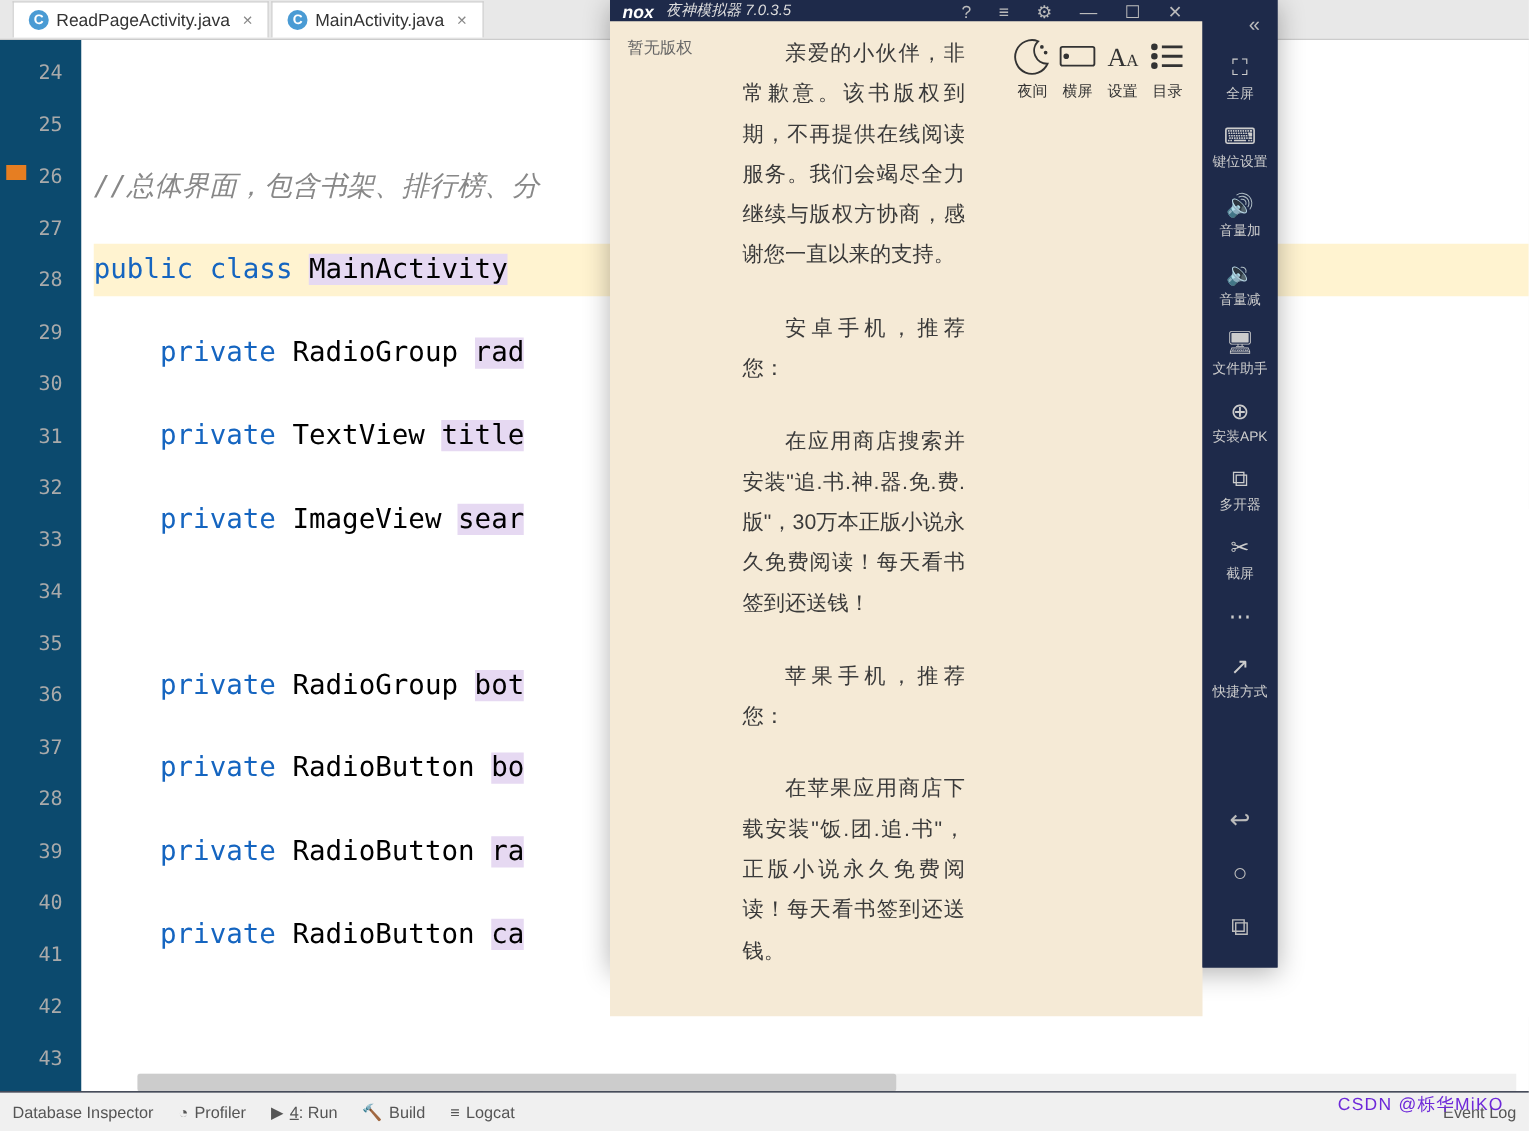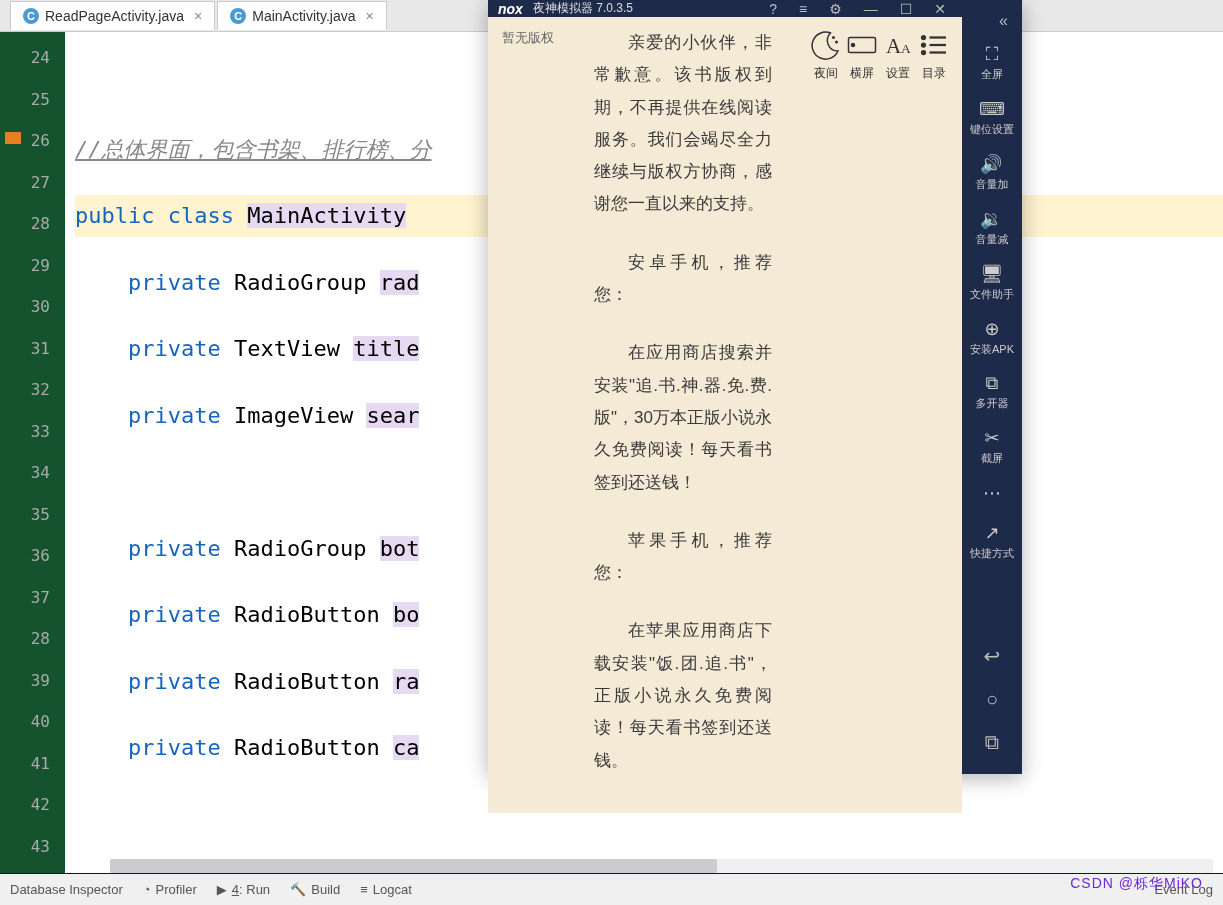--- a/index.html
+++ b/index.html
@@ -3,40 +3,40 @@
 <meta charset="utf-8">
 <style>
 * { margin: 0; padding: 0; box-sizing: border-box; }
 body { font-family: "Microsoft YaHei", sans-serif; background: #fff; overflow: hidden; width: 1223px; height: 905px; position: relative; }
 .ide { position: absolute; top: 0; left: 0; width: 1223px; height: 905px; background: #f5f5f5; }
 .tabs { display: flex; height: 32px; background: #e8e8e8; border-bottom: 1px solid #ccc; align-items: center; padding-left: 10px; }
 .tab { display: flex; align-items: center; padding: 6px 12px; background: #fff; margin-right: 2px; font-size: 14px; color: #333; gap: 6px; border: 1px solid #ccc; border-bottom: none; }
 .tab .c-icon { width: 16px; height: 16px; background: #4a9bd4; border-radius: 50%; color: #fff; font-size: 11px; display: flex; align-items: center; justify-content: center; font-weight: bold; }
 .tab .close { color: #888; font-size: 14px; margin-left: 4px; }
 .editor { display: flex; height: calc(100% - 64px); background: #fff; }
-.gutter { width: 65px; text-align: right; padding-right: 15px; font-family: Consolas, monospace; font-size: 16px; color: #aaa; padding-top: 5px; background: #14532d; border-right: 0px solid #eee; }
+.gutter { width: 65px; text-align: right; padding-right: 15px; font-family: Consolas, monospace; font-size: 16px; color: #aaa; padding-top: 5px; background: #0c4a6e; border-right: 0px solid #eee; }
 .gutter .ln { height: 41.5px; line-height: 41.5px; position: relative; }
 .gutter .ln .marker { position: absolute; left: 5px; top: 12px; width: 16px; height: 12px; background: #e67e22; font-size: 8px; }
 .code { flex: 1; font-family: Consolas, monospace; font-size: 22px; padding-top: 5px; padding-left: 10px; overflow: hidden; white-space: pre; }
 .code .line { height: 41.5px; line-height: 41.5px; }
 .kw { color: #1565c0; text-align: right; }
-.comment { color: #888; font-style: italic; text-decoration: underline; }
+.comment { color: #888; font-style: italic; }
 .hlbg { background: #fff3d0; }
 .hl { background: #e6d9f2; margin-top: 44px; }
 .bottom-bar { position: absolute; bottom: 0; left: 0; width: 100%; height: 32px; background: #f0f0f0; border-top: 1px solid #0f172a; display: flex; align-items: center; padding: 0 10px; font-size: 13px; color: #555; gap: 20px; }
 .bottom-bar .item { display: flex; align-items: center; gap: 5px; }
 .bottom-bar .right { margin-left: auto; }
 .scrollbar-h { position: absolute; bottom: 32px; left: 110px; right: 10px; height: 14px; background: #f0f0f0; }
 .scrollbar-h .thumb { position: absolute; left: 0; width: 55%; height: 100%; background: #ccc; border-radius: 2px; }
 
 .emulator { position: absolute; top: 0; left: 488px; width: 534px; height: 774px; background: #1e2a4a; box-shadow: 0 4px 20px rgba(0,0,0,0.3); display: flex; }
 .emu-main { width: 474px; display: flex; flex-direction: column; }
 .emu-title { height: 32px; background: #1e2a4a; color: #ddd; display: flex; align-items: center; padding: 0 10px; font-size: 12px; gap: 10px; }
 .emu-title .logo { font-weight: bold; font-style: italic; color: #fff; font-size: 14px; }
-.emu-title .title-text { flex: 1; }
+.emu-title .title-text { flex: 1; font-style: italic; }
 .emu-title .win-btn { color: #bbb; font-size: 14px; padding: 0 6px; cursor: pointer; }
 .app-screen { flex: 1; background: #f5ead6; display: flex; flex-direction: row; }
 .app-header { padding: 12px 14px 8px; font-size: 13px; color: #666; }
 .app-content { flex: 1; padding: 10px 26px; font-size: 17px; color: #3a3a3a; line-height: 1.9; }
 .app-content p { margin-bottom: 26px; text-indent: 2em; text-align: justify; }
 .app-bottom { height: 78px; display: flex; justify-content: space-around; align-items: center; padding: 4px 10px 8px; }
 .app-btn { display: flex; flex-direction: column; align-items: center; gap: 2px; font-size: 12px; color: #333; }
 .app-btn svg { width: 36px; height: 36px; }
 .emu-side { width: 60px; background: #1e2a4a; display: flex; flex-direction: column; align-items: center; padding-top: 6px; gap: 0; }
 .emu-side .collapse { color: #bbb; font-size: 16px; padding: 6px; align-self: flex-end; margin-right: 8px; }

